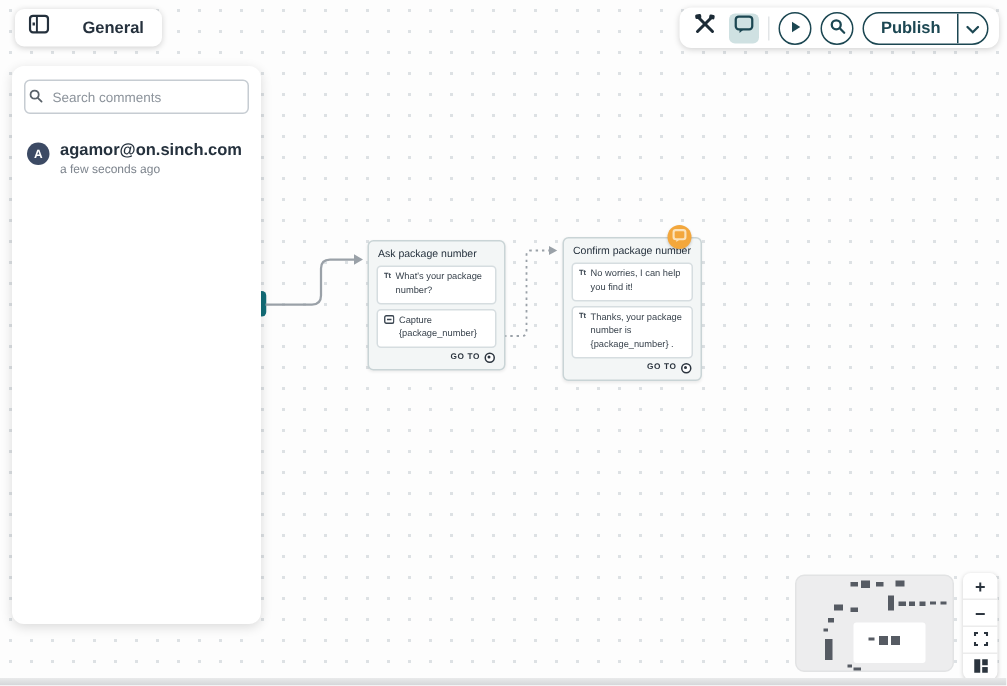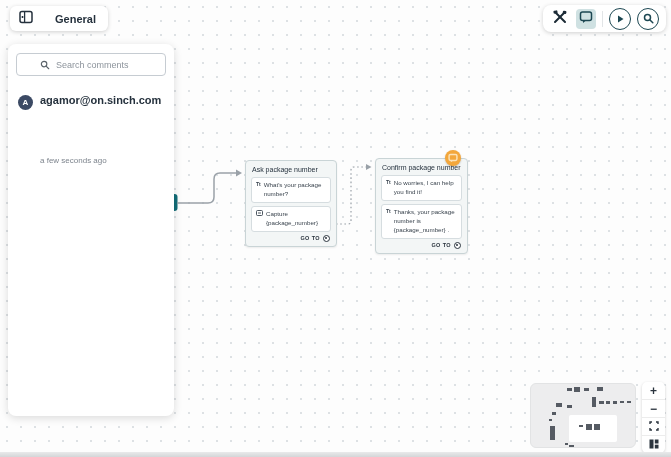--- a/index.html
+++ b/index.html
@@ -34,30 +34,30 @@
     border-radius:12px;overflow:hidden;background:#fff;}
   .publish-main{display:flex;align-items:center;padding:0 11px;font-size:11px;font-weight:bold;
     color:#1c4752;cursor:pointer;}
   .publish-caret{display:flex;align-items:center;justify-content:center;width:20px;
     border-left:1.5px solid #1c4752;cursor:pointer;}
 
   
   .comments-panel{position:absolute;left:8px;top:44px;width:166px;height:372px;background:#fff;
     border-radius:8px;box-shadow:0 2px 8px rgba(0,0,0,.14);}
   .search-box{margin:9px 8px 12px 8px;height:23px;border:1px solid #c6ccd2;border-radius:4px;
-    display:flex;align-items:center;gap:6px;padding:0 23px;background:#fff;}
+    display:flex;align-items:center;gap:6px;padding:0 2px;background:#fff;}
   .search-box input{border:none;outline:none;width:100%;font-size:9px;
     font-family:"Liberation Sans","DejaVu Sans",sans-serif;color:#333;}
   .search-box input::placeholder{color:#8d949c;}
   .comment{padding:6px 10px;}
   .comment-head{display:flex;gap:7px;align-items:flex-start;}
   .avatar{width:15px;height:15px;border-radius:50%;background:#3c4a64;color:#fff;font-size:8px;
     font-weight:bold;display:flex;align-items:center;justify-content:center;flex:0 0 auto;margin-top:1px;}
   .comment-author{font-size:11px;font-weight:bold;color:#25313d;line-height:1.25;}
-  .comment-time{font-size:8px;color:#7d848d;line-height:1.3;margin-top:48px;}
+  .comment-time{font-size:8px;color:#7d848d;line-height:1.3;}
   .comment-text{font-size:9.5px;color:#2b343e;margin:7px 0 0 2px;}
 
   
   .edges{position:absolute;left:0;top:0;width:671px;height:457px;pointer-events:none;}
   .flow-node{position:absolute;background:#f3f6f6;border:1px solid #c9d4d6;border-radius:4px;
     padding:4px 5px;box-shadow:0 1px 2px rgba(0,0,0,.07);}
   .node-ask{left:245px;top:160px;width:92px;}
   .node-confirm{left:375px;top:158px;width:93px;}
   .node-title{font-size:7px;color:#25313d;margin:1px 1px 4px 1px;}
   .node-card{background:#fff;border:1px solid #d6dde0;border-radius:3px;padding:3px 4px;
@@ -135,20 +135,30 @@
         </svg>
     </span>
   </div>
   <div class="circle-btn">
     <span>
       <svg width="11" height="11" viewBox="0 0 11 11">
         <circle cx="4.5" cy="4.5" r="3" fill="none" stroke="#1c4752" stroke-width="1.5"></circle>
         <line x1="7" y1="7" x2="9.8" y2="9.8" stroke="#1c4752" stroke-width="1.5" stroke-linecap="round"></line>
       </svg>
     </span>
+  </div>
+  <div class="publish-group">
+    <div class="publish-main">Publish</div>
+    <div class="publish-caret">
+      <span>
+        <svg width="9" height="6" viewBox="0 0 9 6">
+            <path d="M1 1 L4.5 4.5 L8 1" fill="none" stroke="#1c4752" stroke-width="1.5" stroke-linecap="round"></path>
+          </svg>
+      </span>
+    </div>
   </div>
 </div>
 
 <div class="comments-panel">
   <div class="search-box">
     <span>
       <svg width="10" height="10" viewBox="0 0 11 11">
         <circle cx="4.5" cy="4.5" r="3" fill="none" stroke="#5a6269" stroke-width="1.3"></circle>
         <line x1="7" y1="7" x2="9.6" y2="9.6" stroke="#5a6269" stroke-width="1.3" stroke-linecap="round"></line>
       </svg>

